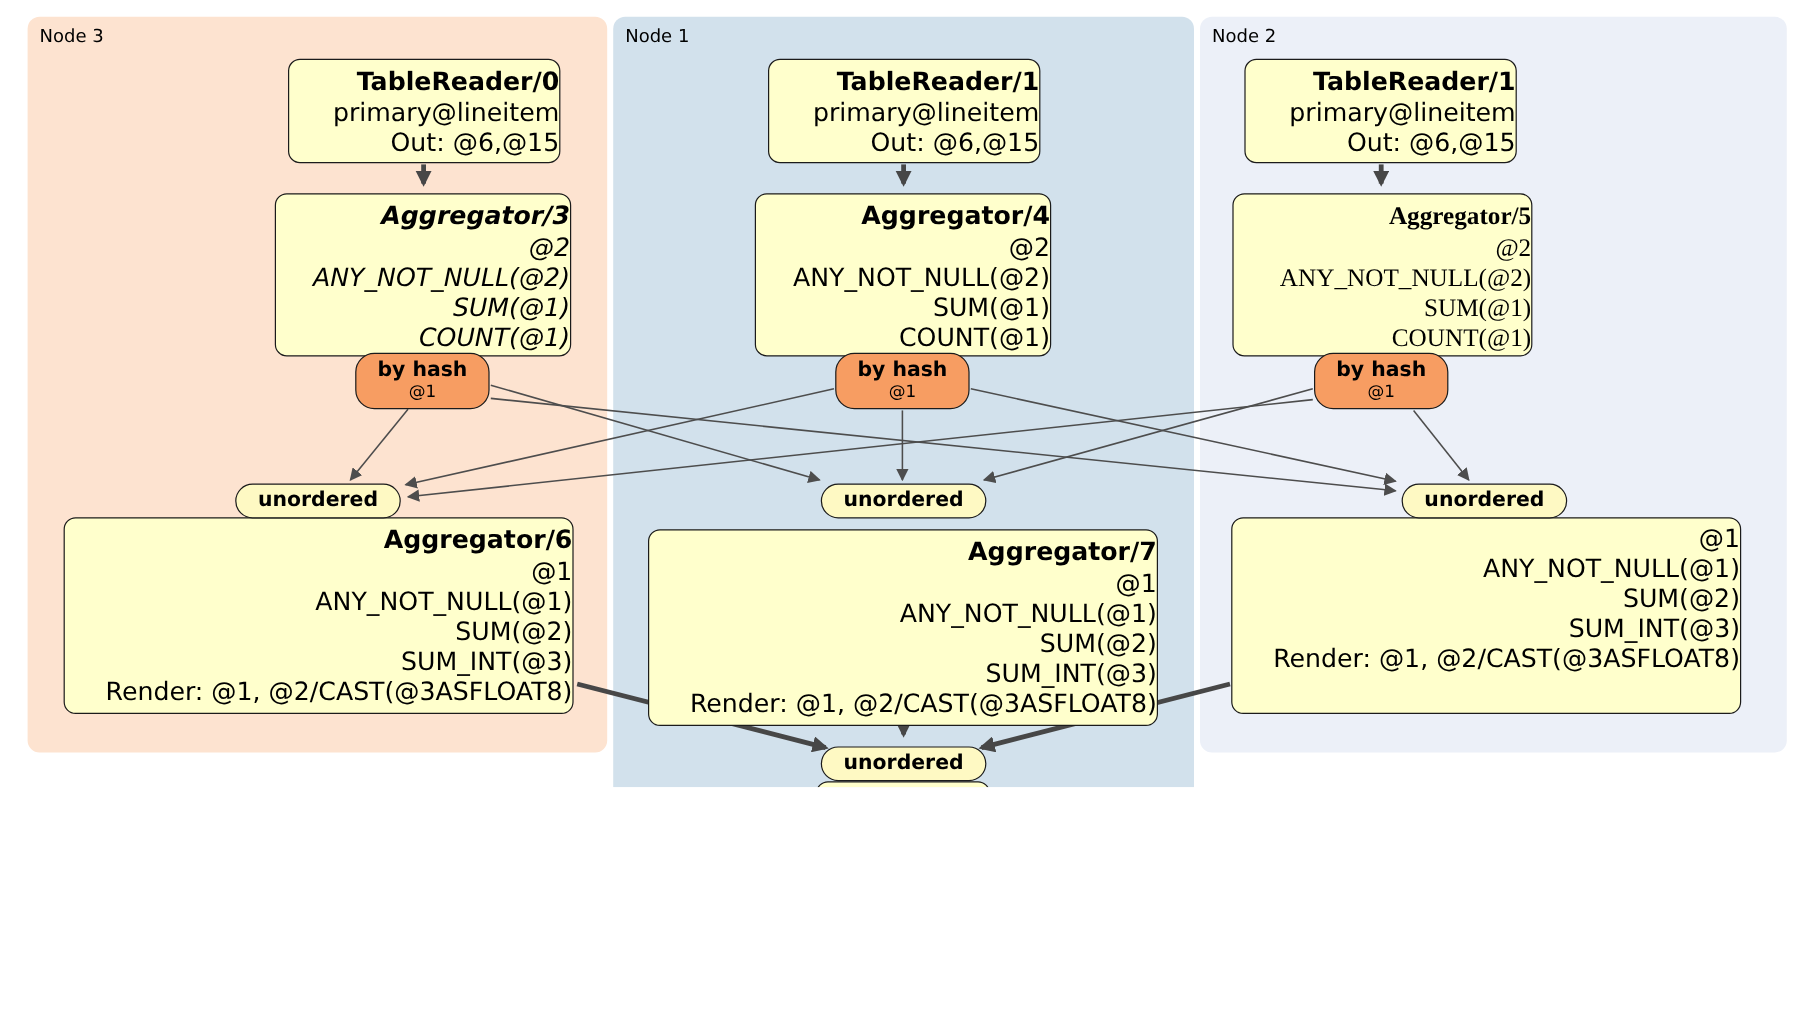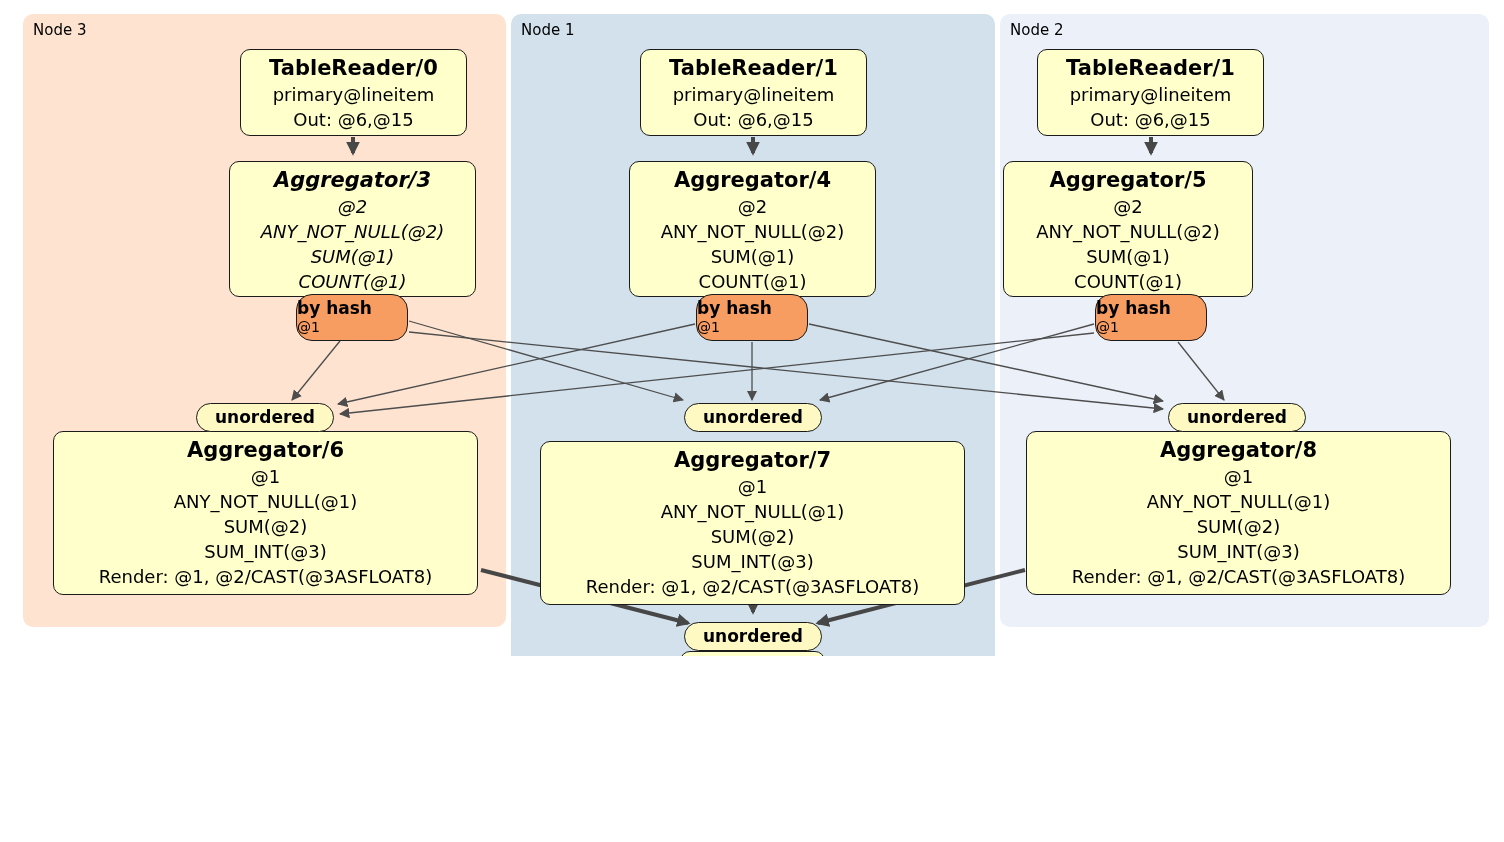--- a/index.html
+++ b/index.html
@@ -37,50 +37,51 @@
     width: 1504px; height: 842px;
     z-index: 5;
     pointer-events: none;
   }
   .box {
     position: absolute;
     background: #ffffcc;
     border: 1.6px solid #1b1b1b;
     border-radius: 10px;
     box-sizing: border-box;
-    text-align: center;
+    text-align: right;
     z-index: 10;
     padding-top: 5px;
   }
   .box .title {
     font-weight: bold;
     font-size: 21px;
     line-height: 27px;
     white-space: nowrap;
   }
   .box .line {
-    font-size: 18px;
+    font-size: 21px;
     line-height: 25px;
     white-space: nowrap;
   }
   .title-only {
     display: flex;
     align-items: center;
     justify-content: center;
     padding-top: 0;
   }
   .title-only .title { line-height: 1; }
   .router {
     position: absolute;
     width: 112px;
     height: 47px;
     background: #f79d62;
     border: 1.6px solid #1b1b1b;
     border-radius: 16px;
     box-sizing: border-box;
+    text-align: center;
     z-index: 12;
   }
   .router .rlabel {
     font-weight: bold;
     font-size: 17px;
     line-height: 22px;
     padding-top: 2px;
   }
   .router .rdetail {
     font-size: 14px;
@@ -172,21 +173,21 @@
     <div class="line">SUM(@1)</div>
     <div class="line">COUNT(@1)</div>
   </div>
   <div class="box" style="left:629px; top:161px; width:247px; height:136px;">
     <div class="title">Aggregator/4</div>
     <div class="line">@2</div>
     <div class="line">ANY_NOT_NULL(@2)</div>
     <div class="line">SUM(@1)</div>
     <div class="line">COUNT(@1)</div>
   </div>
-  <div class="box" style="left:1003px; top:161px; width:250px; height:136px;">
+  <div class="box" style="left:1027px; top:161px; width:250px; height:136px;font-family:Liberation Serif, serif;">
     <div class="title">Aggregator/5</div>
     <div class="line">@2</div>
     <div class="line">ANY_NOT_NULL(@2)</div>
     <div class="line">SUM(@1)</div>
     <div class="line">COUNT(@1)</div>
   </div>
 
   <div class="router" style="left:296px; top:294px;">
     <div class="rlabel">by hash</div>
     <div class="rdetail">@1</div>
@@ -214,21 +215,20 @@
   </div>
   <div class="box" style="left:540px; top:441px; width:425px; height:164px;">
     <div class="title">Aggregator/7</div>
     <div class="line">@1</div>
     <div class="line">ANY_NOT_NULL(@1)</div>
     <div class="line">SUM(@2)</div>
     <div class="line">SUM_INT(@3)</div>
     <div class="line">Render: @1, @2/CAST(@3ASFLOAT8)</div>
   </div>
   <div class="box" style="left:1026px; top:431px; width:425px; height:164px;">
-    <div class="title">Aggregator/8</div>
     <div class="line">@1</div>
     <div class="line">ANY_NOT_NULL(@1)</div>
     <div class="line">SUM(@2)</div>
     <div class="line">SUM_INT(@3)</div>
     <div class="line">Render: @1, @2/CAST(@3ASFLOAT8)</div>
   </div>
 
   <div class="sync" style="left:684px; top:622px;">unordered</div>
 
   <div class="box title-only" style="left:680px; top:651px; width:145px; height:39px;">

